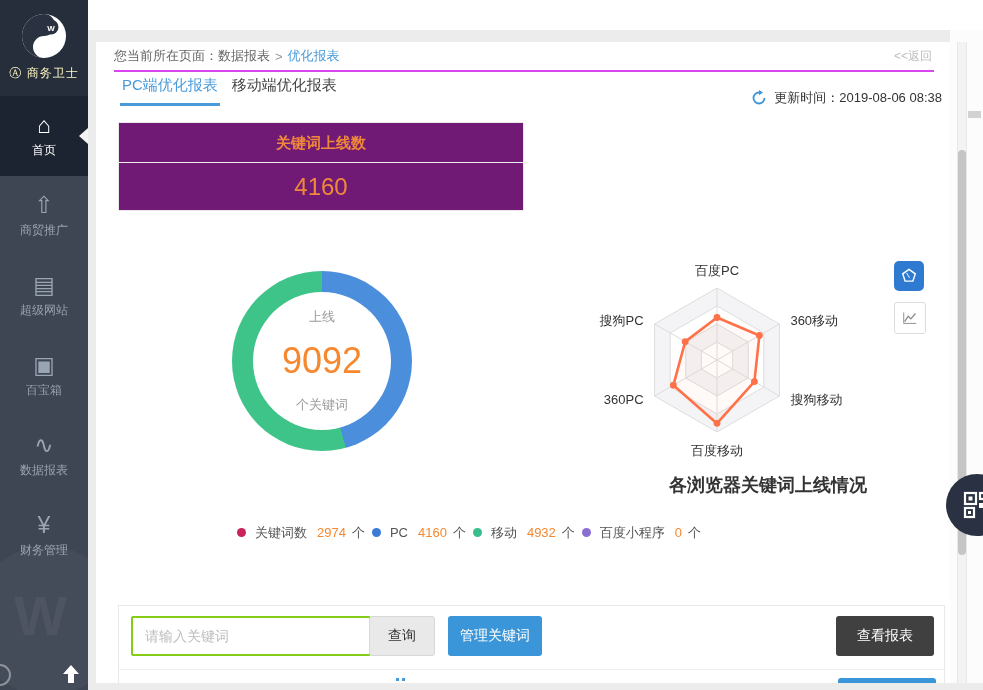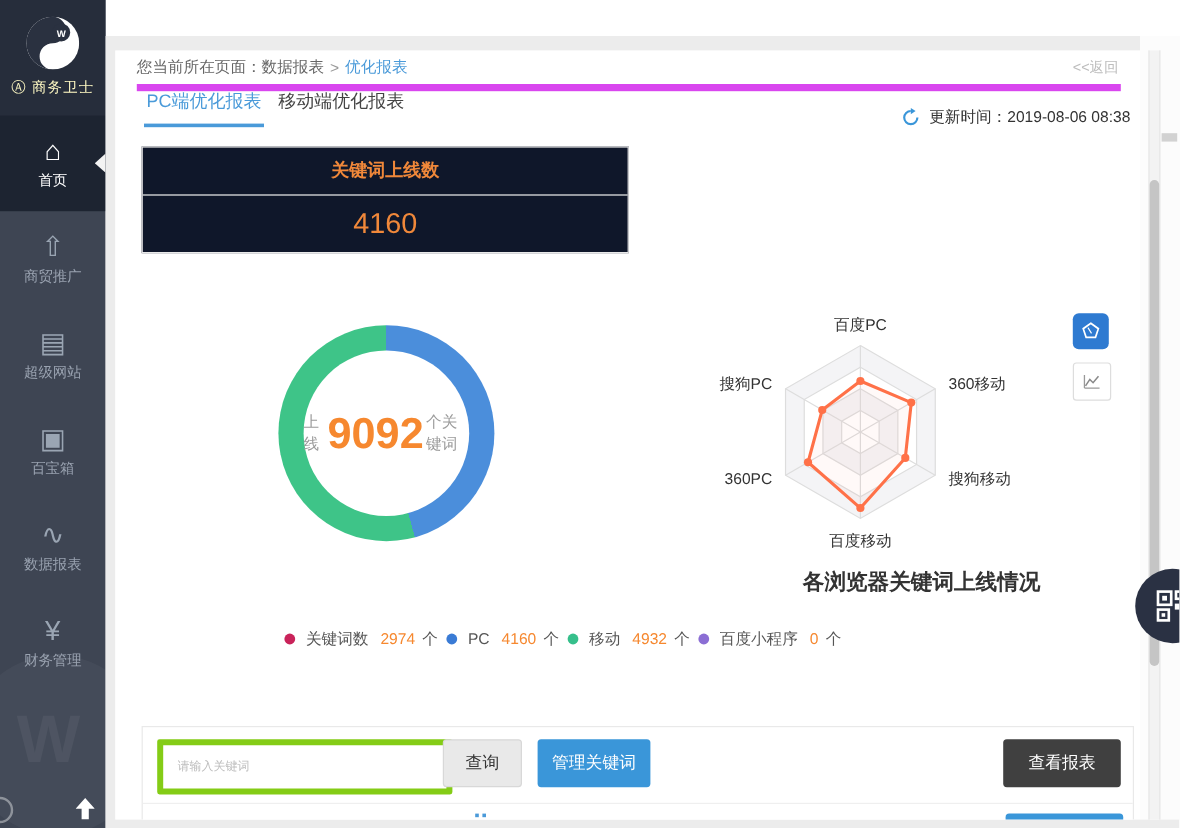--- a/index.html
+++ b/index.html
@@ -32,62 +32,62 @@
   
   .mainbg{position:absolute;left:88px;top:30px;width:895px;height:660px;background:#ececec;}
   .right-strip{position:absolute;left:950px;top:30px;width:33px;height:653px;background:#fcfcfc;}
   .scroll-track{position:absolute;left:957px;top:42px;width:8px;height:641px;background:#f3f3f3;border-left:1px solid #e7e7e7;border-right:1px solid #e7e7e7;}
   .scroll-thumb{position:absolute;left:0px;top:108px;width:8px;height:405px;background:#c5c5c5;border-radius:4px;}
   .scroll-btn{position:absolute;left:968px;top:111px;width:13px;height:7px;background:#d2d2d2;}
 
   
   .panel{position:absolute;left:96px;top:42px;width:854px;height:641px;background:#fff;overflow:hidden;}
 
-  .crumb-row{position:absolute;left:18px;right:16px;top:0;height:28px;border-bottom:6px solid #d946ef;
+  .crumb-row{position:absolute;left:18px;right:16px;top:0;height:28px;border-bottom:2px solid #d946ef;
     display:flex;align-items:center;font-size:13px;}
   .crumb-pre,.crumb-sec{color:#666;}
   .crumb-sep{color:#999;margin:0 5px;}
   .crumb-cur{color:#4a9ad9;}
   .back-link{position:absolute;right:18px;top:6px;font-size:12px;color:#bdbdbd;}
 
   .tabs{position:absolute;left:24px;top:34px;display:flex;gap:10px;}
   .tab{font-size:15px;line-height:18px;color:#444;padding:0 2px 9px 2px;cursor:default;}
   .tab.active{color:#4a9ad9;border-bottom:3px solid #4a9ad9;}
   .refresh-wrap{position:absolute;right:8px;top:47px;display:flex;align-items:center;gap:7px;}
   .refresh-label{font-size:13px;color:#333;}
 
   .stat-cards{position:absolute;left:22px;top:80px;width:830px;display:flex;gap:16px;}
-  .stat-card{width:404px;border:1px solid #e9e9e9;background:#0f172a;}
+  .stat-card{width:404px;border:1px solid #e9e9e9;background:#701a75;}
   .stat-title{height:39px;line-height:39px;text-align:center;font-size:15px;font-weight:bold;border-bottom:1px solid #f0f0f0;}
   .stat-value{height:47px;line-height:47px;text-align:center;font-size:24px;}
 
   
   .donut{position:absolute;left:136px;top:229px;width:180px;height:180px;border-radius:50%;}
   .donut-hole{position:absolute;left:21px;top:21px;width:138px;height:138px;border-radius:50%;background:#fff;
-    display:flex;align-items:center;justify-content:center;gap:2px;}
+    display:flex;flex-direction:column;align-items:center;justify-content:center;gap:17px;}
   .donut-top,.donut-bottom{font-size:13px;color:#9b9b9b;}
-  .donut-value{font-size:36px;font-weight:bold;color:#f6882f;line-height:36px;}
+  .donut-value{font-size:36px;font-weight:normal;color:#f6882f;line-height:36px;}
 
   .legend{position:absolute;left:141px;top:484px;display:flex;flex-direction:row;gap:7px;}
   .legend-row{display:flex;align-items:center;height:13px;font-size:13px;color:#555;}
   .legend-dot{width:9px;height:9px;border-radius:50%;margin-right:9px;}
   .legend-label{margin-right:10px;}
   .legend-value{color:#f6882f;margin-right:6px;}
 
   
   .radar-wrap{position:absolute;left:491px;top:200px;width:260px;height:240px;}
   .radar-caption{position:absolute;left:471px;top:431px;width:300px;text-align:right;font-size:18px;font-weight:bold;color:#333;}
   .chart-toggle{position:absolute;width:30px;height:30px;border-radius:5px;display:flex;align-items:center;justify-content:center;}
   .chart-toggle.blue{left:798px;top:219px;background:#2e7ad1;}
   .chart-toggle.white{left:798px;top:260px;background:#fff;border:1px solid #ddd;border-radius:3px;}
 
   
   .kw-card{position:absolute;left:22px;top:563px;width:825px;height:200px;border:1px solid #e9e9e9;background:#fff;}
-  .kw-input{position:absolute;left:12px;top:10px;width:212px;height:36px;border:5px solid #84cc16;border-radius:2px;
-    padding:0 12px;font-size:10px;color:#333;outline:none;font-family:inherit;}
+  .kw-input{position:absolute;left:12px;top:10px;width:212px;height:36px;border:2px solid #84cc16;border-radius:2px;
+    padding:0 12px;font-size:14px;color:#333;outline:none;font-family:inherit;}
   .kw-input::placeholder{color:#bdbdbd;}
   .btn{position:absolute;top:10px;height:40px;border:none;border-radius:3px;font-size:14px;cursor:pointer;font-family:inherit;}
   .btn-search{left:250px;width:66px;background:#e9e9e9;border:1px solid #d8d8d8;color:#333;}
   .btn-manage{left:329px;width:94px;background:#3a96d9;color:#fff;}
   .btn-view{left:717px;width:98px;background:#404040;color:#fff;}
   .kw-divider{position:absolute;left:0;right:0;top:63px;border-top:1px solid #efefef;}
   .partial-dots{position:absolute;left:277px;top:72px;display:flex;gap:3px;}
   .partial-dots i{width:3px;height:3px;background:#4a9ad9;display:block;}
   .btn-partial{position:absolute;left:719px;top:72px;width:98px;height:38px;background:#3a96d9;border-radius:3px;border:none;}
 

